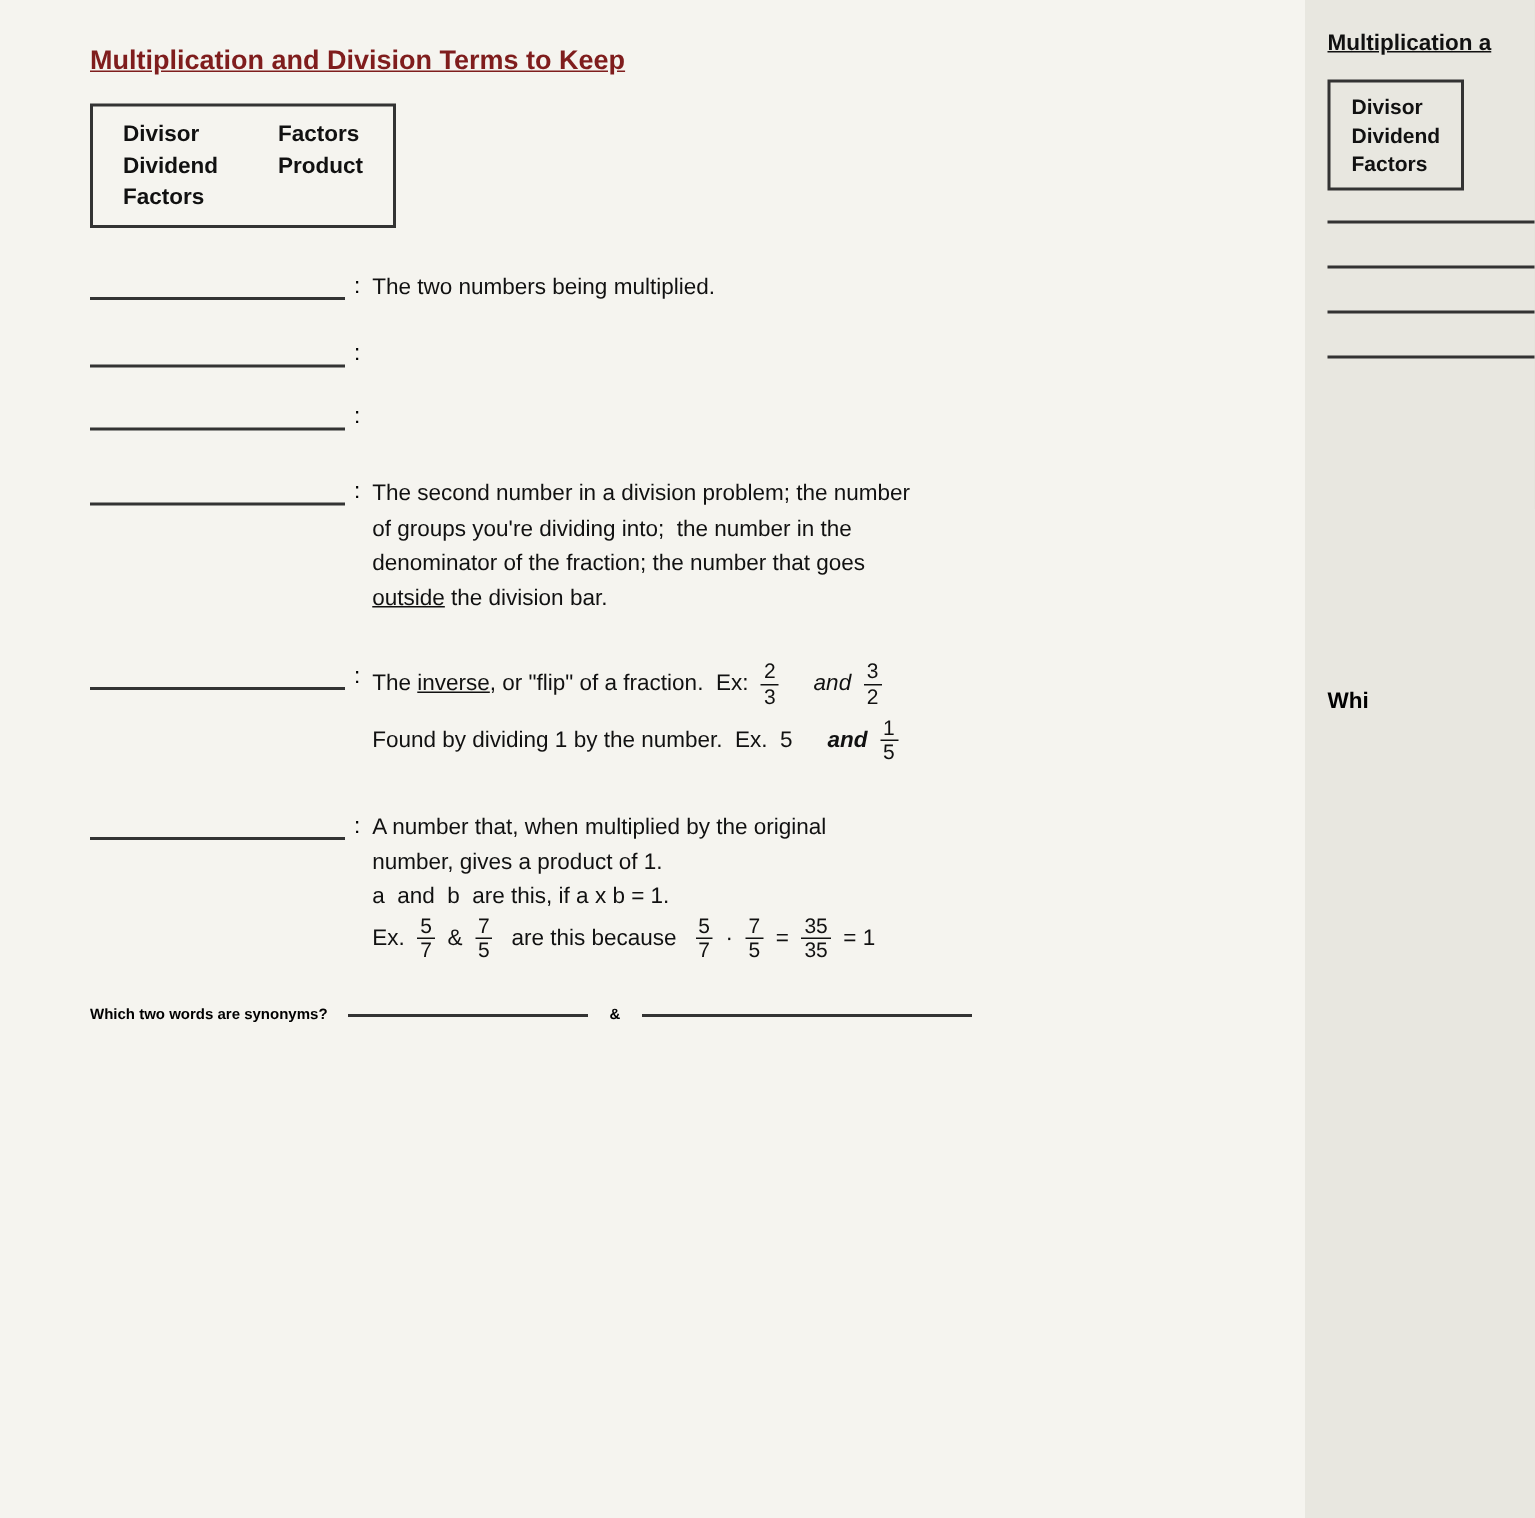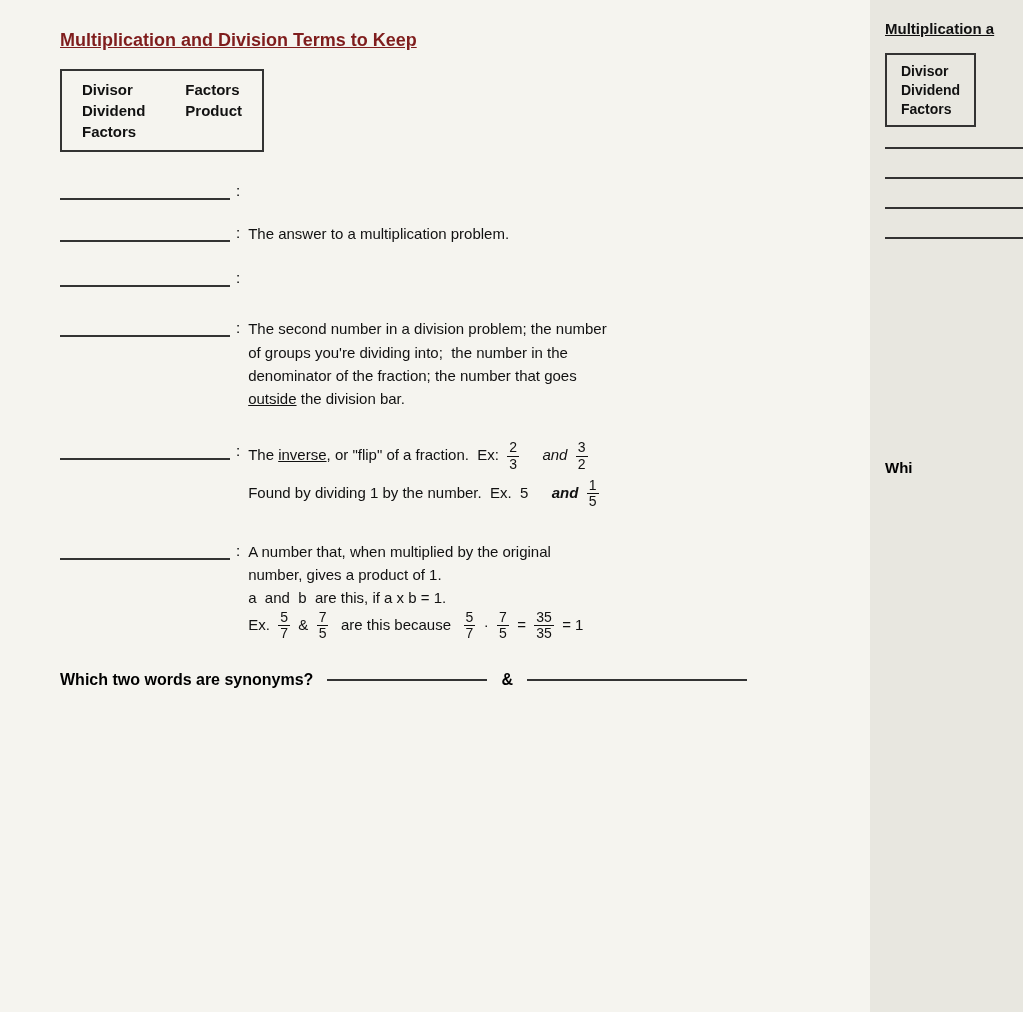--- a/index.html
+++ b/index.html
@@ -100,21 +100,21 @@
     .fraction .den {
       padding: 0 2px;
     }
     .italic { font-style: italic; margin-left: 15px; }
     .bold { font-weight: bold; }
     .synonyms-row {
       display: flex;
       align-items: center;
       gap: 14px;
       margin-top: 20px;
-      font-size: 16px;
+      font-size: 10px;
       font-weight: bold;
     }
     .synonyms-blank {
       border-bottom: 2px solid #333;
       width: 160px;
       height: 2px;
       display: inline-block;
     }
     .synonyms-blank2 {
       border-bottom: 2px solid #333;
@@ -174,27 +174,27 @@
         <span>Factors</span>
         <span>Product</span>
       </div>
     </div>
 
     
     
     <div class="definition-row">
       <div class="blank-line"></div>
       <span class="colon">:</span>
+      <div class="def-text">The two numbers being multiplied.</div>
     </div>
 
     
     <div class="definition-row">
       <div class="blank-line"></div>
       <span class="colon">:</span>
-      <div class="def-text">The answer to a multiplication problem.</div>
     </div>
 
     
     <div class="definition-row definition-row-tall">
       <div class="blank-line"></div>
       <span class="colon">:</span>
     </div>
 
     
     <div class="definition-row definition-row-tall">

